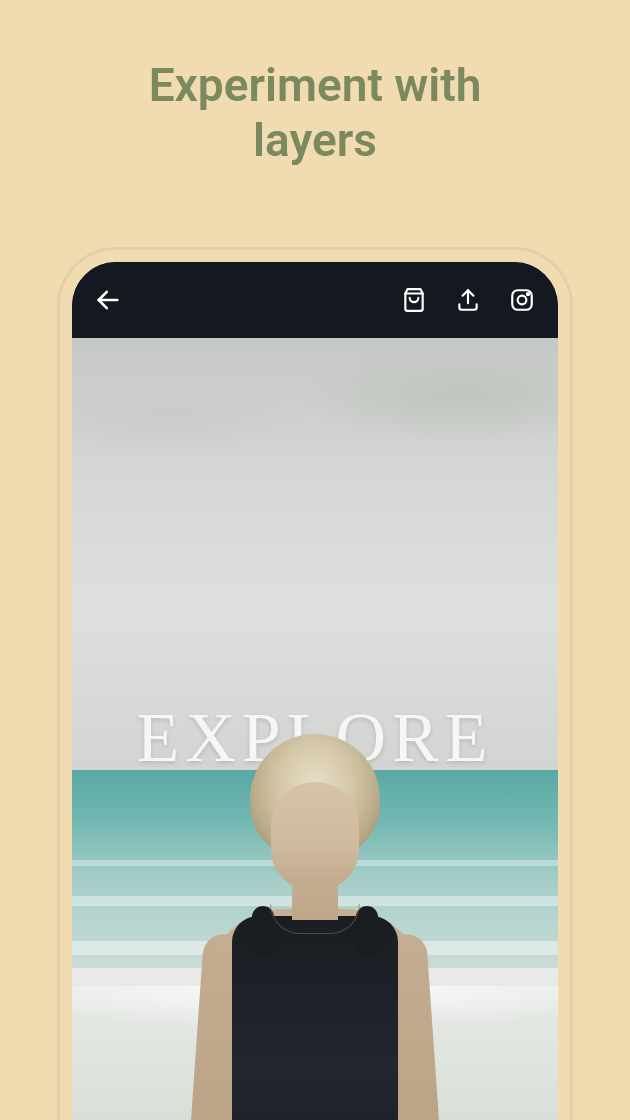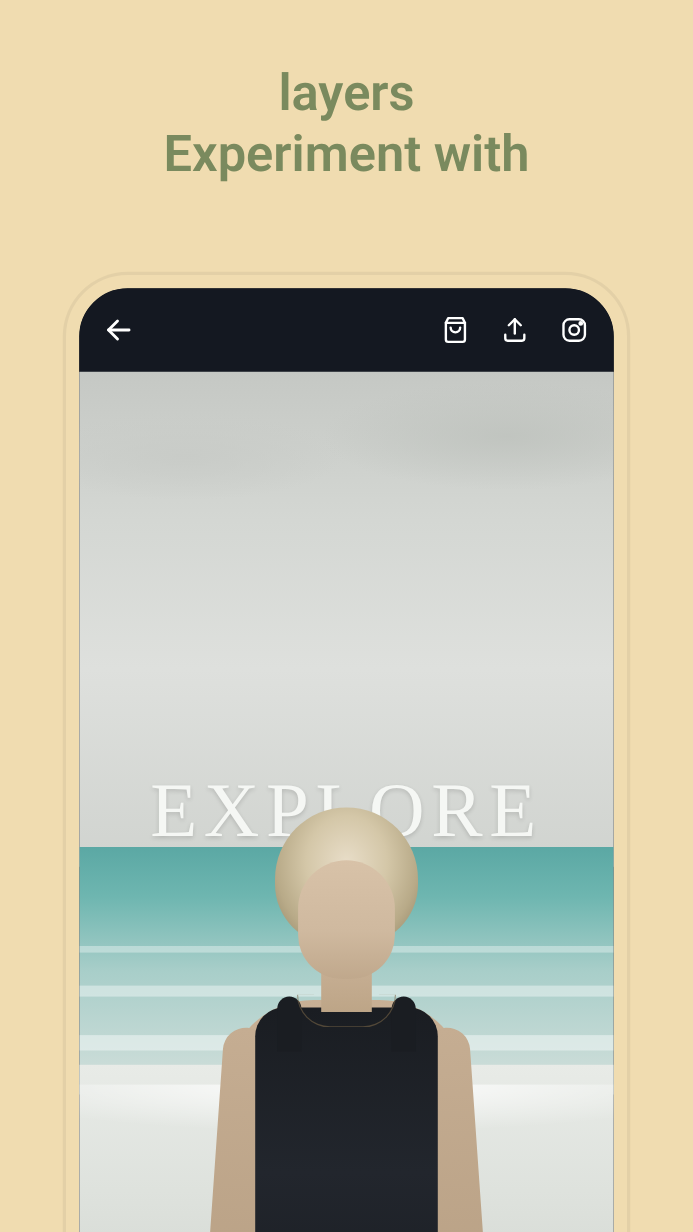--- a/index.html
+++ b/index.html
@@ -232,22 +232,22 @@
       background: linear-gradient(180deg, #c5ad92 0%, #b8a084 100%);
       border-radius: 22px;
     }
     .arm-left { left: 0px; transform: rotate(4deg); }
     .arm-right { right: 0px; transform: rotate(-4deg); }
   </style>
 </head>
 <body>
 
 <div class="headline">
+  <div>Experiment with</div>
   <div>layers</div>
-  <div>Experiment with</div>
 </div>
 
 <div class="phone-frame">
   <div class="phone-inner">
 
     <div class="toolbar">
       <div class="toolbar-left">
         <div class="icon-btn">
           <svg width="28" height="28" viewBox="0 0 24 24" fill="none" stroke="currentColor" stroke-width="2.2" stroke-linecap="round" stroke-linejoin="round">
             <line x1="20" y1="12" x2="4" y2="12"></line>

